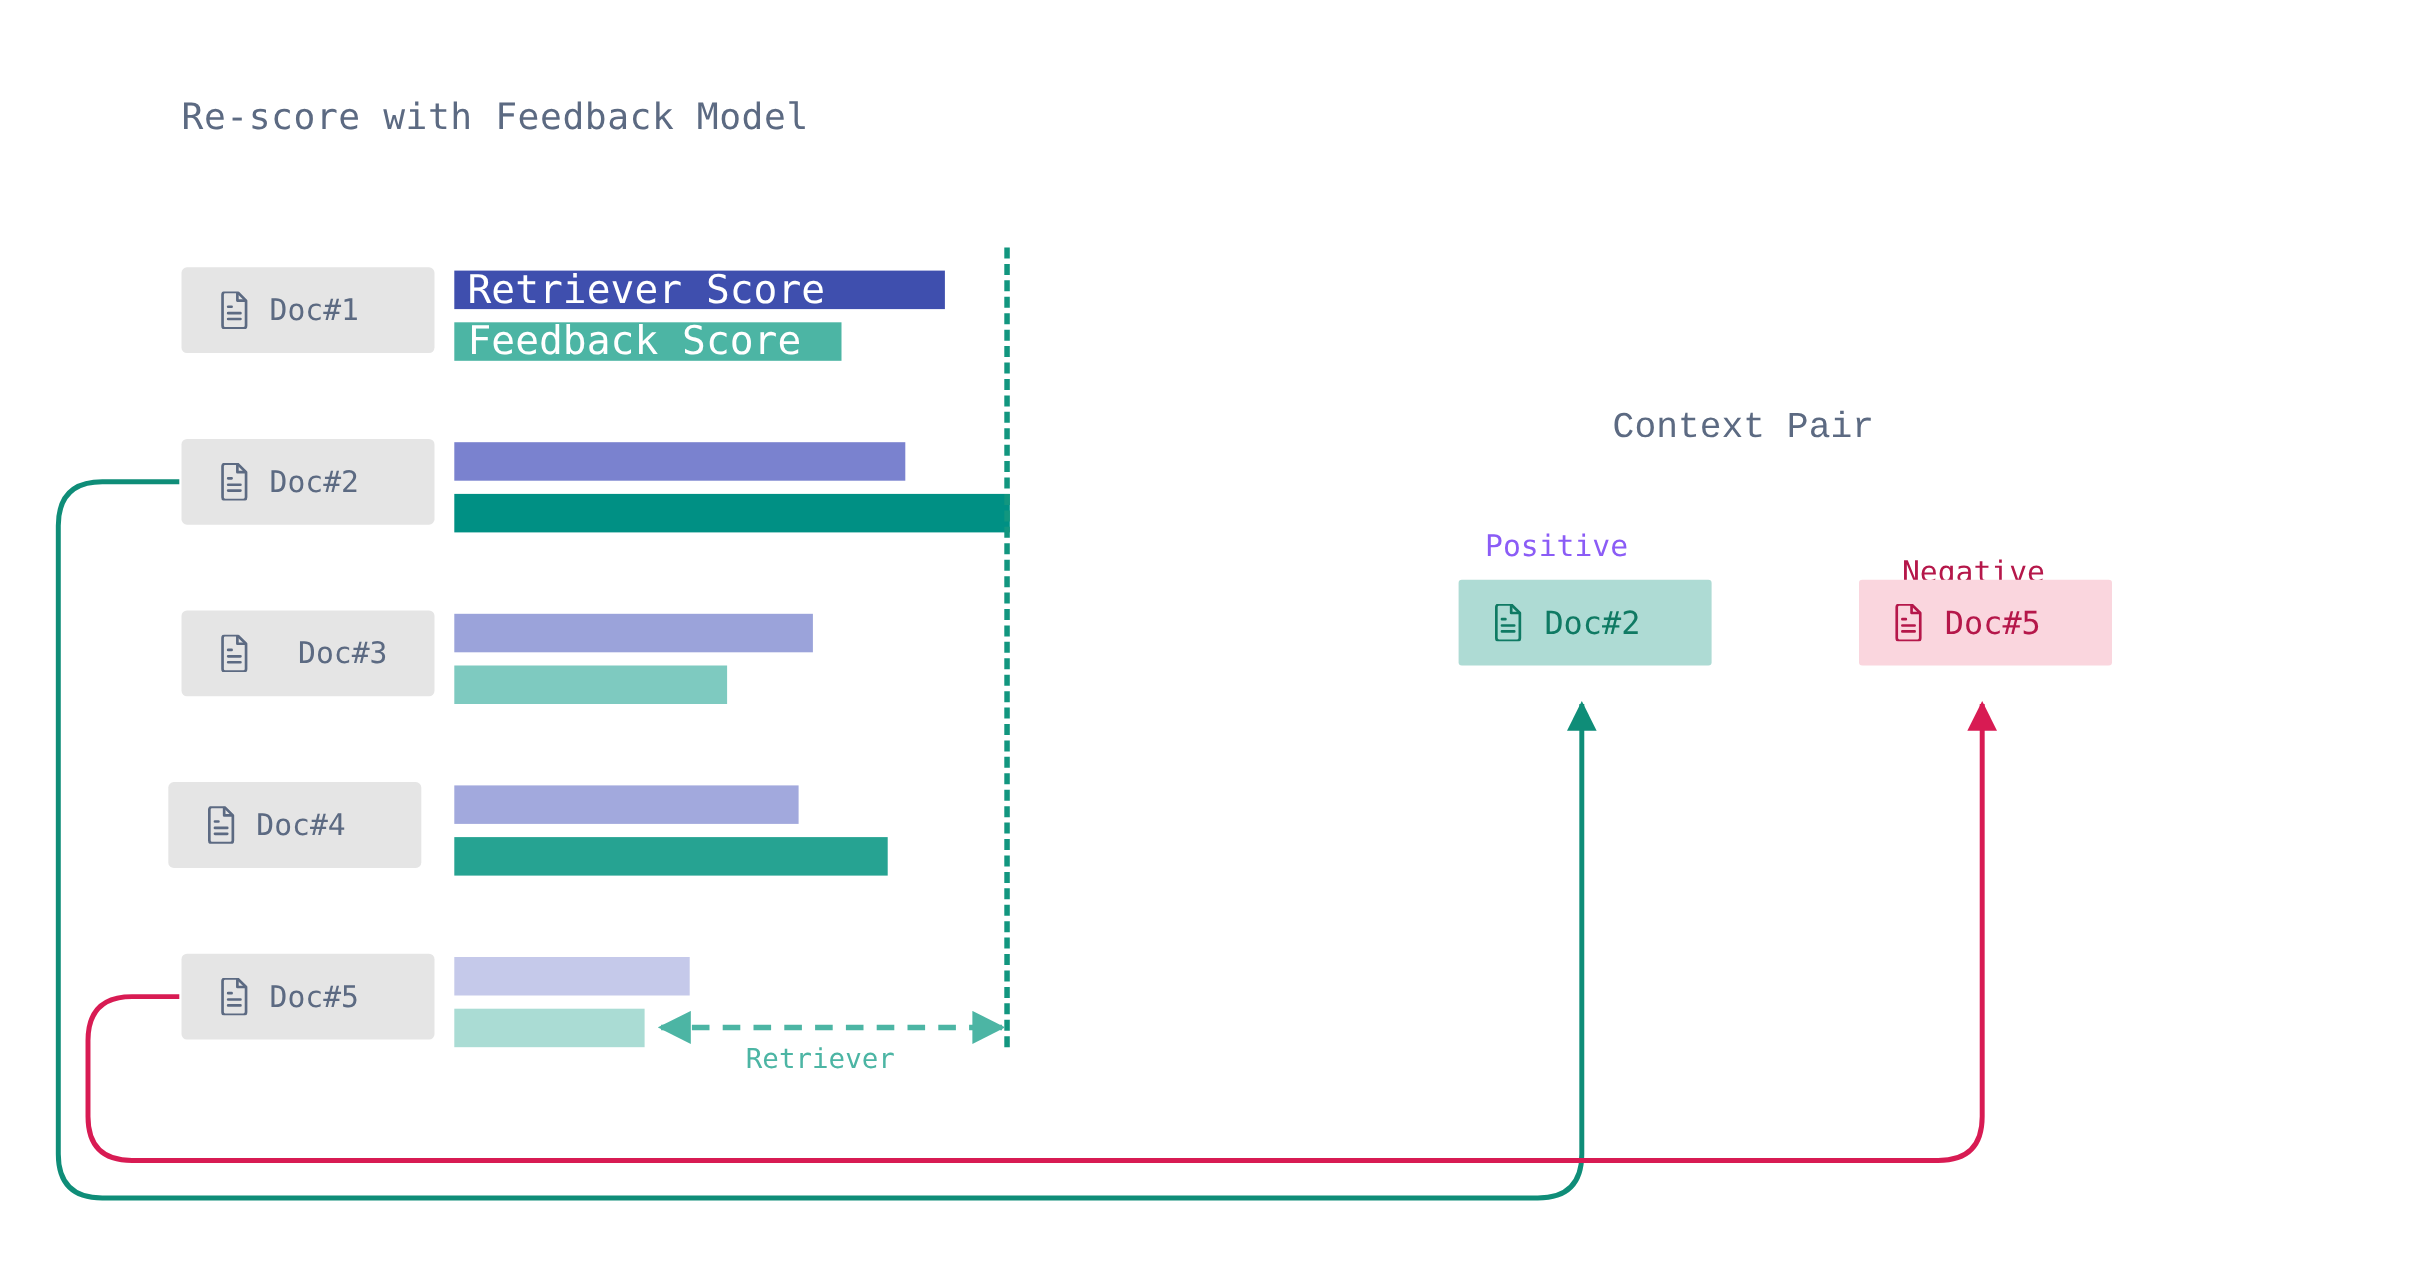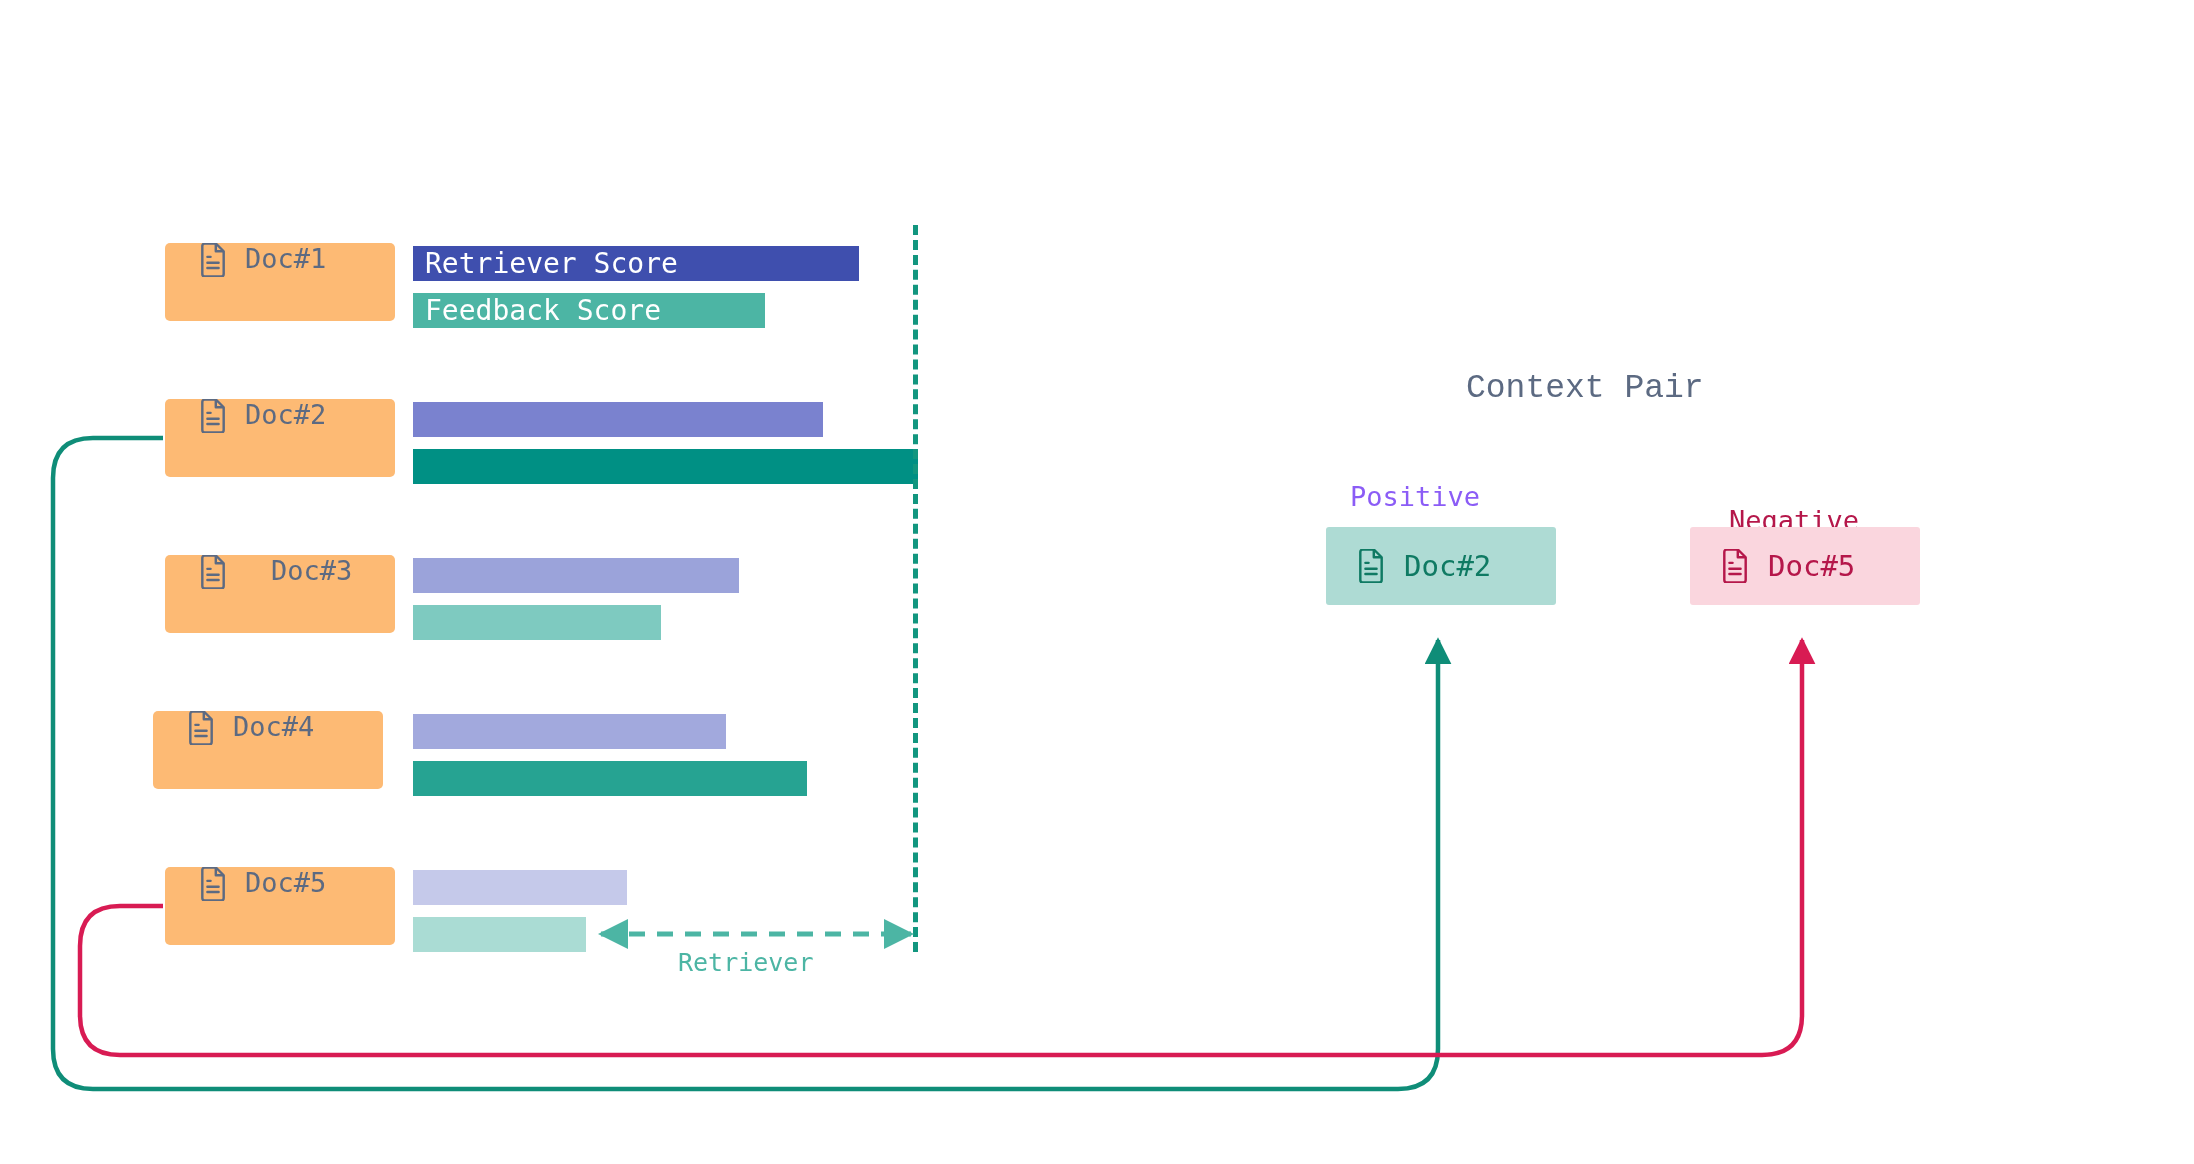--- a/index.html
+++ b/index.html
@@ -15,32 +15,32 @@
   
   #page-title{
     left:165px;top:86px;
     font-size:33px;letter-spacing:0.5px;
     color:#5c6versions;
     color:#5c6a82;
     white-space:nowrap;
   }
   .doc-chip{
     position:absolute;left:0;top:0;width:230px;height:78px;
-    background:#fdba74;border-radius:5px;
-    display:flex;
+    background:#e5e5e5;border-radius:5px;
+    display:flex;align-items:center;
   }
   .doc-chip .ico{margin-left:33px;width:30px;height:34px;display:block;}
   .doc-chip .lbl{
     margin-left:17px;font-size:27px;color:#5c6a82;white-space:nowrap;
   }
 
   
   .bar{position:absolute;height:35px;left:413px;}
   .bar .bar-text{
-    color:#ffffff;font-size:28px;line-height:35px;
+    color:#ffffff;font-size:36px;line-height:35px;
     margin-left:12px;white-space:nowrap;display:block;
   }
 
   
   #conf-guide{
     left:913px;top:225px;width:0;height:727px;
     border-left:5px dashed #12967f;
   }
   #conf-label{
     left:678px;top:948px;font-size:25px;color:#4cb5a4;white-space:nowrap;
@@ -67,20 +67,21 @@
 
   
   #wires{position:absolute;left:0;top:0;width:2194px;height:1164px;
          pointer-events:none;}
 </style>
 </head>
 <body>
 
 <div id="stage">
 
+  <div class="abs" id="page-title">Re-score with Feedback Model</div>
 
   <div id="rows-host">
       <div class="doc-chip" style="top: 243px; left: 165px;">
         <span class="ico"><svg viewBox="0 0 24 28" width="30" height="34">
             <path d="M3.2 2.4a2 2 0 0 1 2-2h9.1l6.5 6.4v18.8a2 2 0 0 1-2 2H5.2a2 2 0 0 1-2-2z" fill="none" stroke="#5c6a82" stroke-width="2" stroke-linejoin="round"></path>
             <path d="M14.3 0.4v6.4h6.5" fill="none" stroke="#5c6a82" stroke-width="2" stroke-linejoin="round"></path>
             <path d="M7.4 11.4h2.6M7.4 16.2h9.2M7.4 20.6h9.2" stroke="#5c6a82" stroke-width="2" stroke-linecap="round"></path>
           </svg></span>
         <span class="lbl">Doc#1</span>
       </div>

